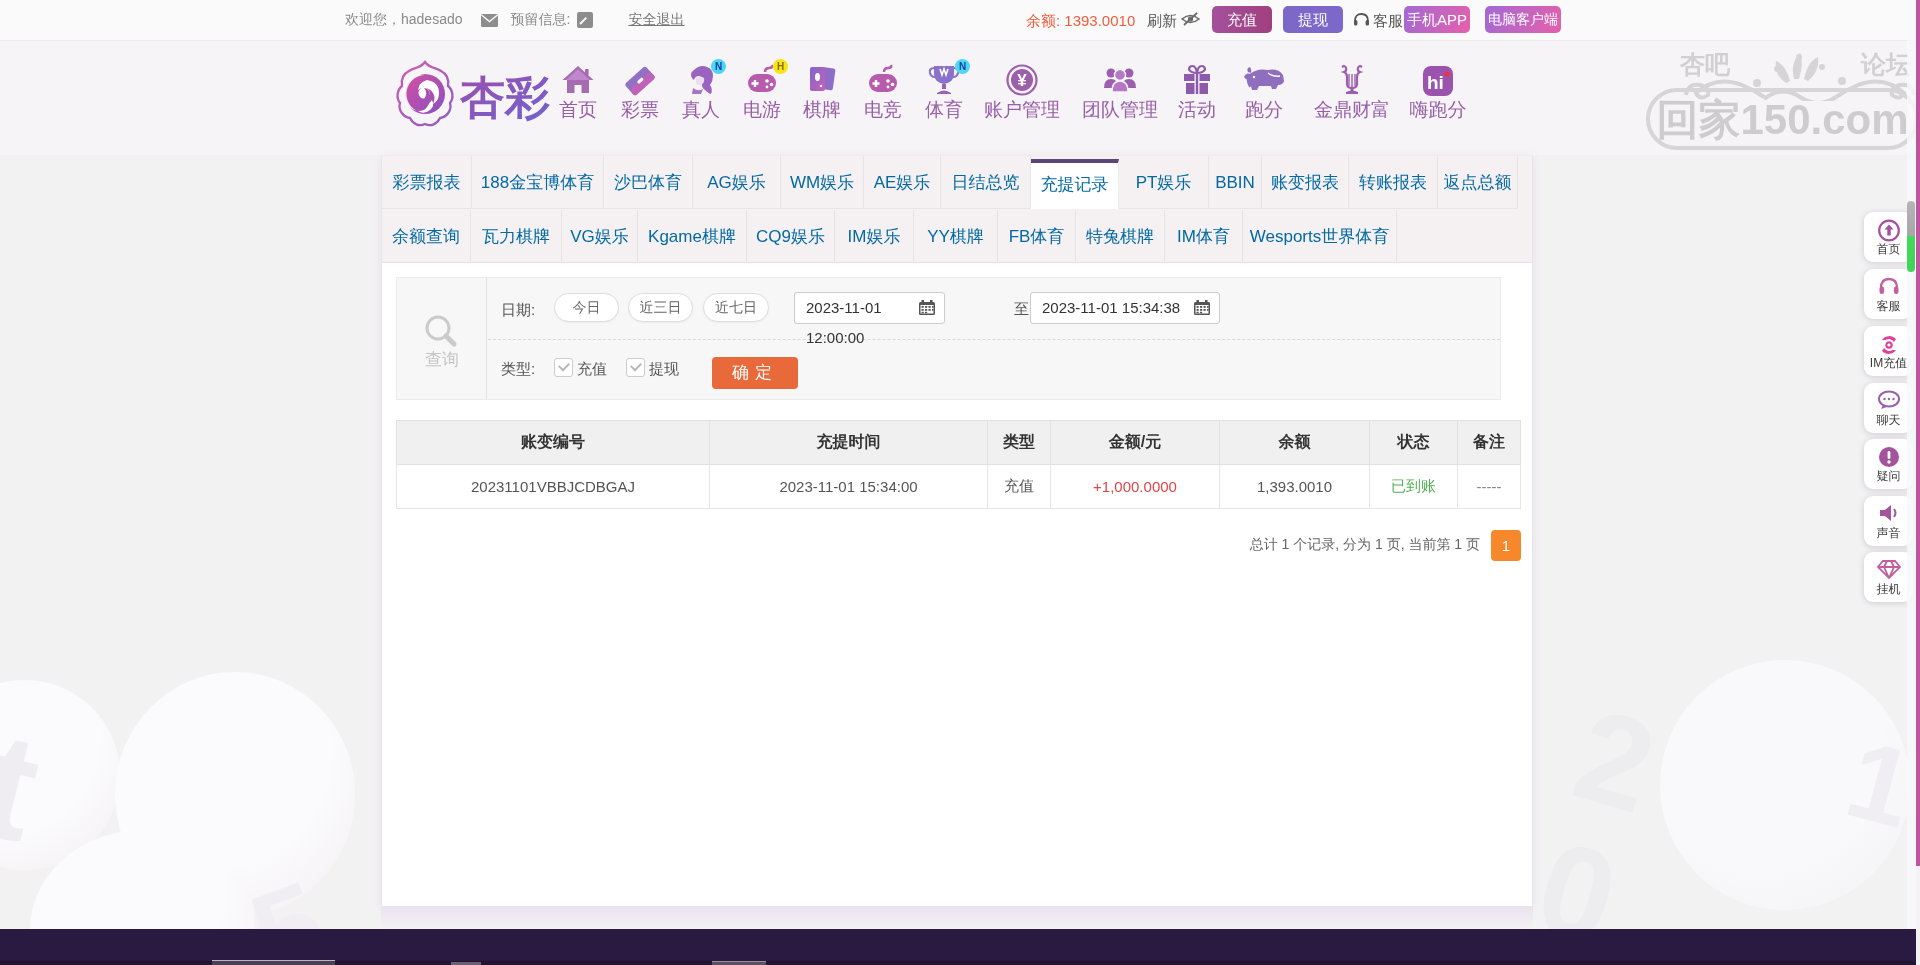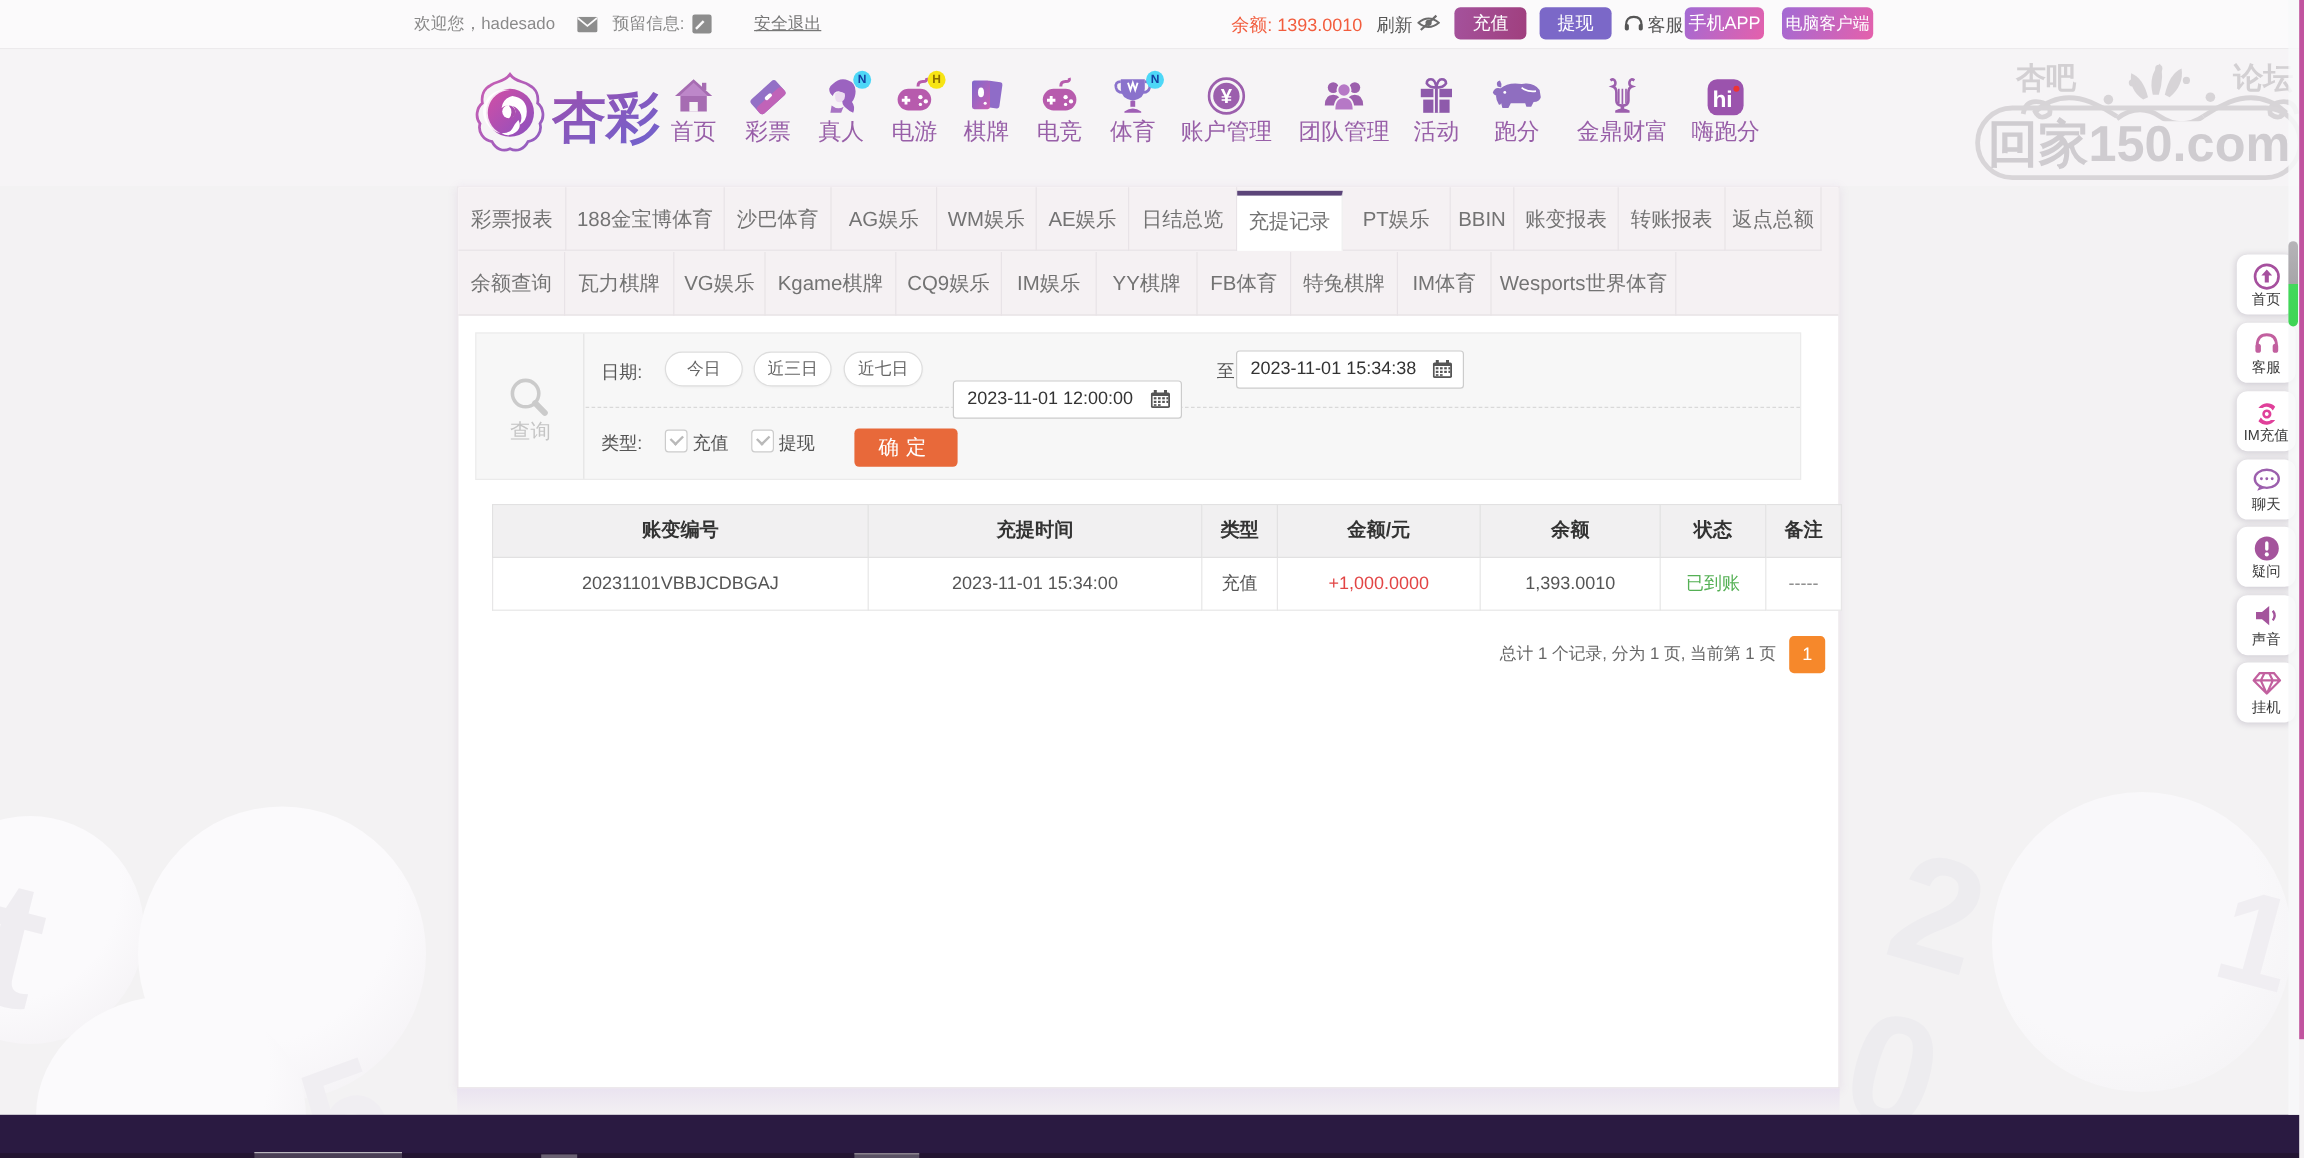--- a/index.html
+++ b/index.html
@@ -30,40 +30,40 @@
 
 .wm{position:absolute;color:#d3d0d3;font-weight:bold;}
 .wmbox{position:absolute;left:1646px;top:88px;width:273px;height:62px;border:4px solid #d8d5d8;border-radius:31px;color:#cfccd0;font-size:42px;font-weight:bold;text-align:center;line-height:55px;letter-spacing:0px;}
 
 
 .card{position:absolute;left:381px;top:155px;width:1152px;height:752px;background:#fff;border:1px solid #e9e4e8;border-top:1px solid #f0ebef;box-shadow:0 2px 8px rgba(160,120,180,0.14);}
 .tabs{position:absolute;left:0;top:0;width:1150px;height:107px;background:#f5f1f3;border-bottom:1px solid #e4dfe3;}
 .trow{position:absolute;left:0;width:1150px;height:53px;display:flex;}
 .trow1{top:0;}
 .trow2{top:54px;}
-.tab{height:53px;line-height:53px;text-align:center;font-size:17px;color:#737373;border-right:1px solid #e8e3e7;flex:none;}
+.tab{height:53px;line-height:53px;text-align:center;font-size:17px;color:#0369a1;border-right:1px solid #e8e3e7;flex:none;}
 .trow1 .tab{border-bottom:1px solid #e8e3e7;}
 .tab.active{background:#fff;border-top:4px solid #5c4579;margin-top:3px;height:50px;line-height:44px;border-bottom:none;border-right:1px solid #eee;}
 
 
 .filter{position:absolute;left:14px;top:121px;width:1105px;height:123px;background:#f7f7f7;border:1px solid #ebebeb;}
 .fleft{position:absolute;left:0;top:0;width:90px;height:121px;border-right:1px solid #e3e3e3;}
 .fq{position:absolute;left:0;top:70px;width:90px;text-align:center;color:#c5c5c5;font-size:17px;}
 .frow1{position:absolute;left:91px;top:0;width:1012px;height:62px;border-bottom:1px dashed #d9d9d9;}
 .frow2{position:absolute;left:91px;top:62px;width:1012px;height:59px;}
 .flabel{position:absolute;color:#555;font-size:15px;}
 .pill{position:absolute;height:29px;line-height:27px;background:#fff;border:1px solid #ddd;border-radius:15px;text-align:center;font-size:14px;color:#666;box-shadow:0 1px 2px rgba(0,0,0,0.04);}
 .dinput{position:absolute;height:32px;background:#fff;border:1px solid #ccc;border-radius:3px;font-size:15px;color:#333;line-height:30px;padding-left:11px;}
 .cal{position:absolute;top:7px;width:16px;height:15px;}
 .cbox{position:absolute;width:19px;height:19px;background:#fff;border:1px solid #ccc;border-radius:3px;}
 .cbox:after{content:'';position:absolute;left:4px;top:3px;width:8px;height:5px;border-left:2px solid #b9b9b9;border-bottom:2px solid #b9b9b9;transform:rotate(-45deg);}
 .okbtn{position:absolute;left:224px;top:17px;width:86px;height:32px;background:#e8693a;border-radius:4px;color:#fff;font-size:17px;text-align:center;line-height:32px;letter-spacing:6px;padding-left:0;}
 
 
-.rtable{position:absolute;left:28px;top:264px;width:1124px;border-collapse:collapse;table-layout:fixed;}
+.rtable{position:absolute;left:14px;top:264px;width:1124px;border-collapse:collapse;table-layout:fixed;}
 .rtable th{height:44px;background:#f1f0f1;border:1px solid #e2e1e2;font-size:16px;color:#333;font-weight:bold;}
 .rtable td{height:44px;background:#fff;border:1px solid #e7e6e7;font-size:15px;color:#555;text-align:center;margin-top:24px;}
 .rtable td.red{color:#e24545;}
 .rtable td.green{color:#55b055;}
 
 .pager{position:absolute;left:0;top:374px;width:1139px;text-align:right;font-size:14px;color:#666;}
 .pbtn{display:inline-block;width:30px;height:31px;background:#f6882b;border-radius:4px;color:#fff;font-size:15px;text-align:center;line-height:31px;vertical-align:middle;margin-left:11px;}
 
 
 .undercard{position:absolute;left:381px;top:907px;width:1152px;height:22px;background:linear-gradient(to bottom,#eae3f0,#f3f1f3);}
@@ -345,21 +345,21 @@
           <circle cx="16" cy="15" r="11" fill="none" stroke="#cbcbcb" stroke-width="3"></circle>
           <line x1="24" y1="23" x2="32" y2="31" stroke="#cbcbcb" stroke-width="5" stroke-linecap="round"></line>
         </svg>
       <div class="fq">查询</div>
     </div>
     <div class="frow1">
       <span class="flabel" style="left:13px;top:23px;">日期:</span>
       <span class="pill" style="left:66px;top:15px;width:65px;">今日</span>
       <span class="pill" style="left:140px;top:15px;width:65px;">近三日</span>
       <span class="pill" style="left:215px;top:15px;width:66px;">近七日</span>
-      <span class="dinput" style="left:306px;top:14px;width:191px;margin-top:25px;">2023-11-01 12:00:00
+      <span class="dinput" style="left:306px;top:14px;width:151px;">2023-11-01 12:00:00
         <svg class="cal" style="right:9px;" viewBox="0 0 16 15">
             <rect x="0" y="2" width="16" height="13" rx="1.5" fill="#555"></rect>
             <rect x="2.5" y="0" width="2.5" height="4" fill="#555"></rect>
             <rect x="11" y="0" width="2.5" height="4" fill="#555"></rect>
             <rect x="1.5" y="5" width="13" height="8.5" fill="#fff"></rect>
             <g fill="#555">
               <rect x="2.5" y="6" width="2.2" height="1.8"></rect>
               <rect x="6" y="6" width="2.2" height="1.8"></rect>
               <rect x="9.5" y="6" width="2.2" height="1.8"></rect>
               <rect x="13" y="6" width="1.5" height="1.8"></rect>

